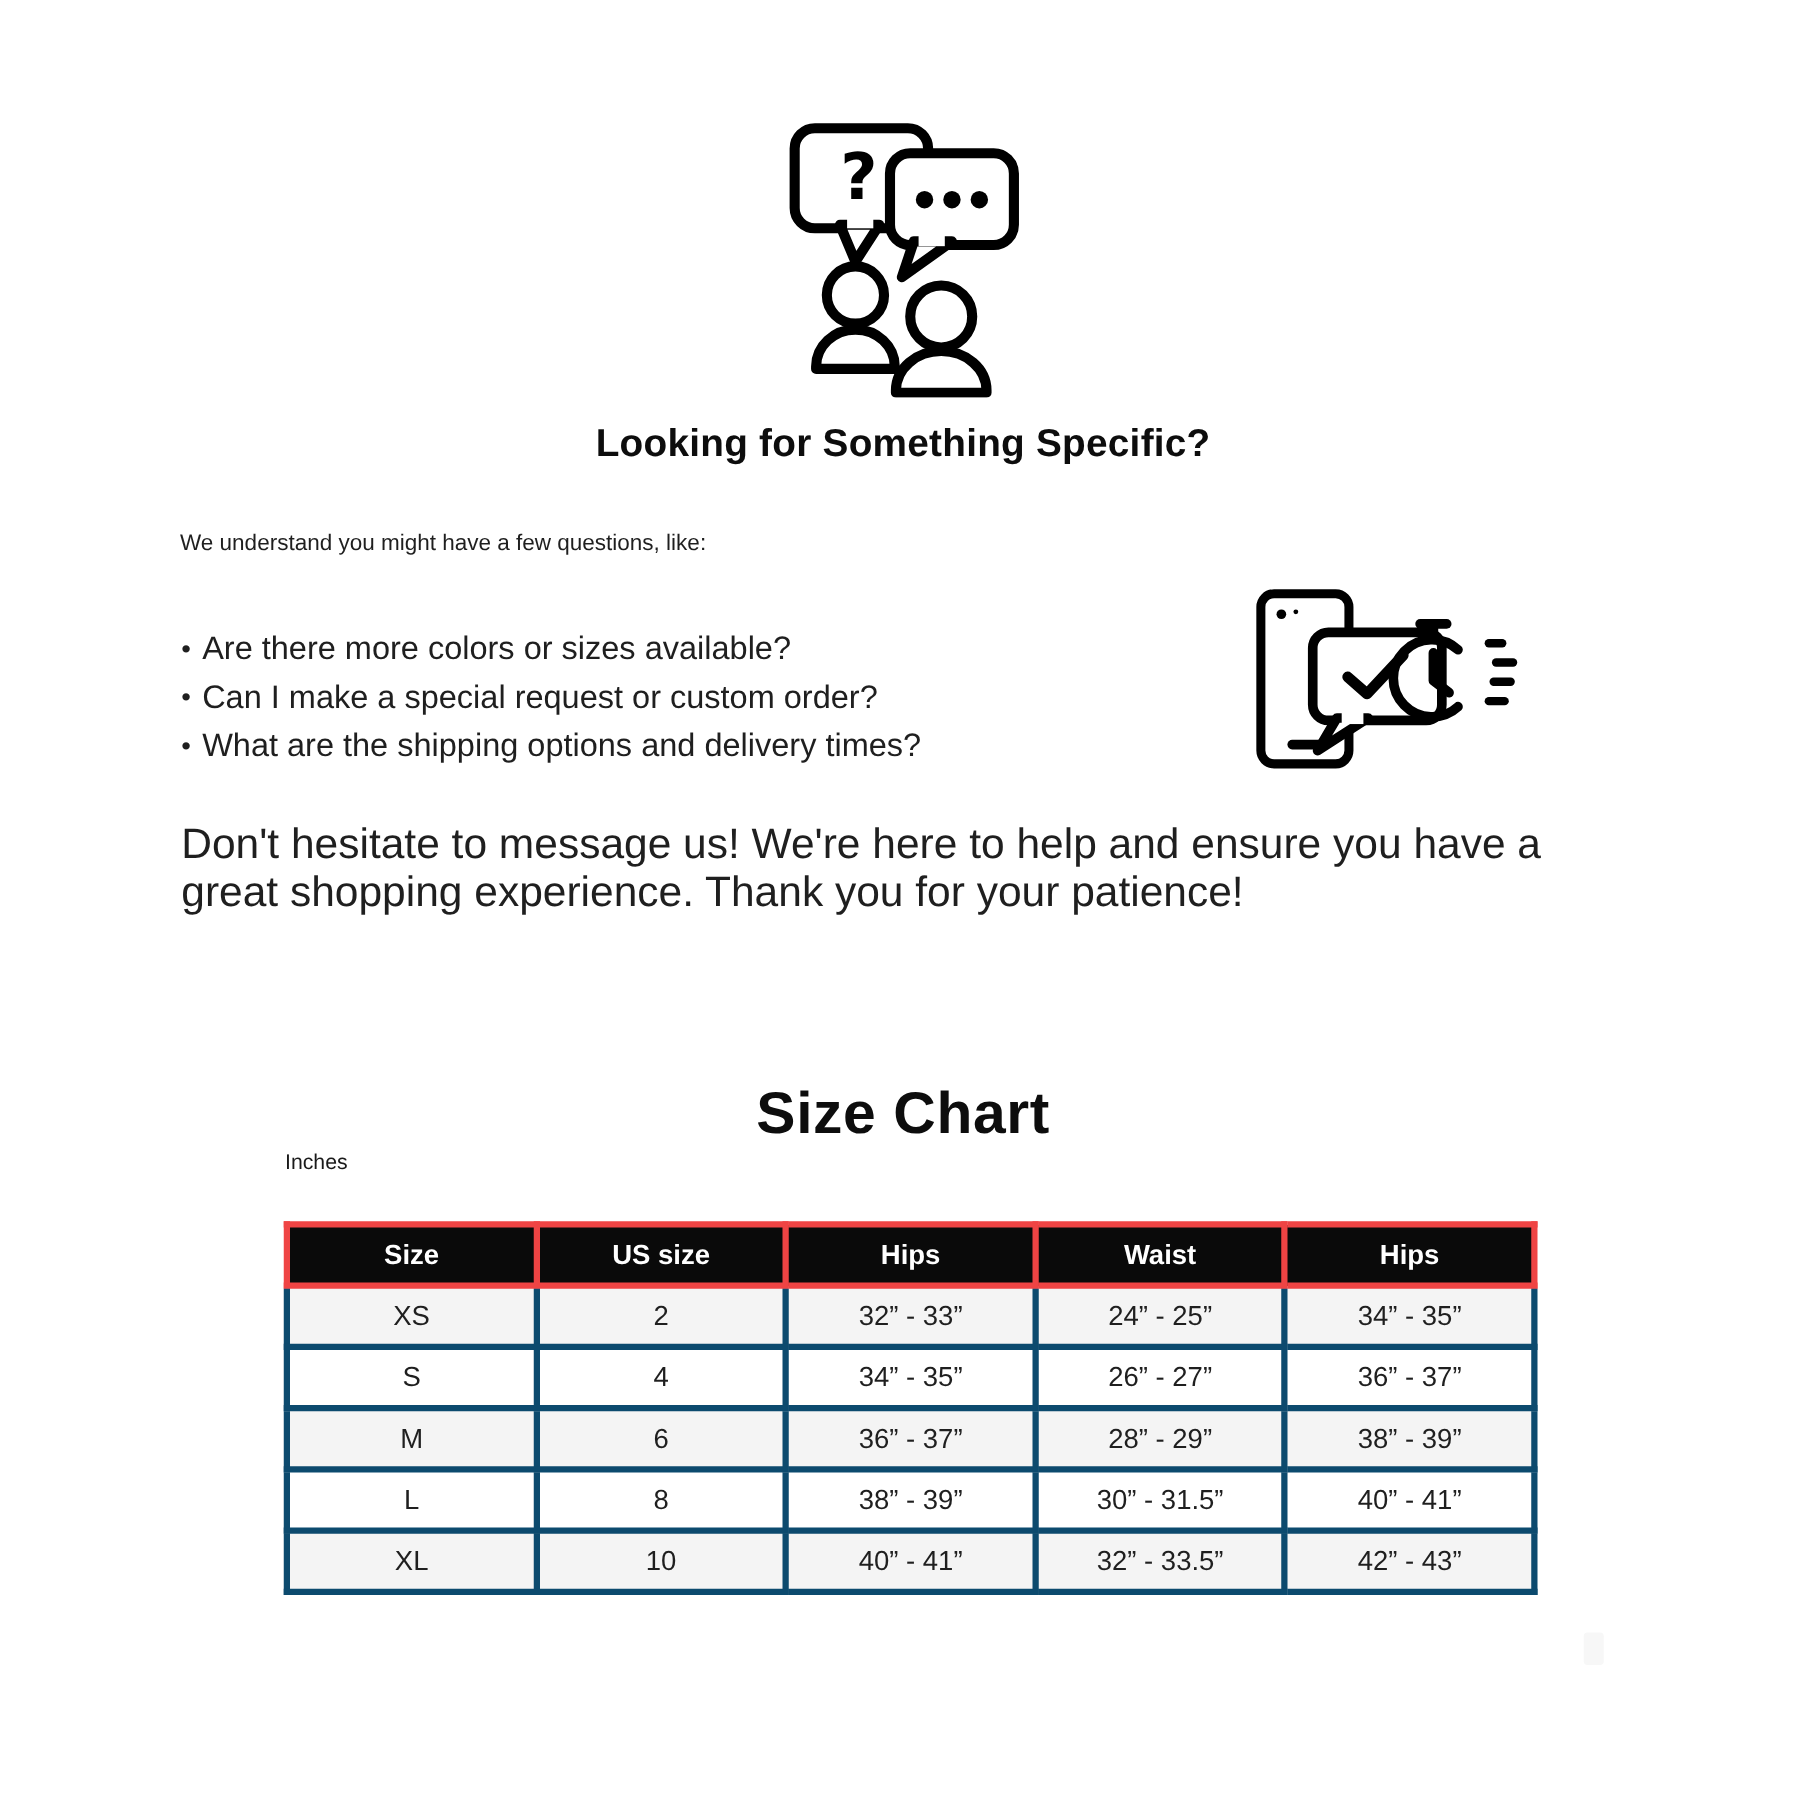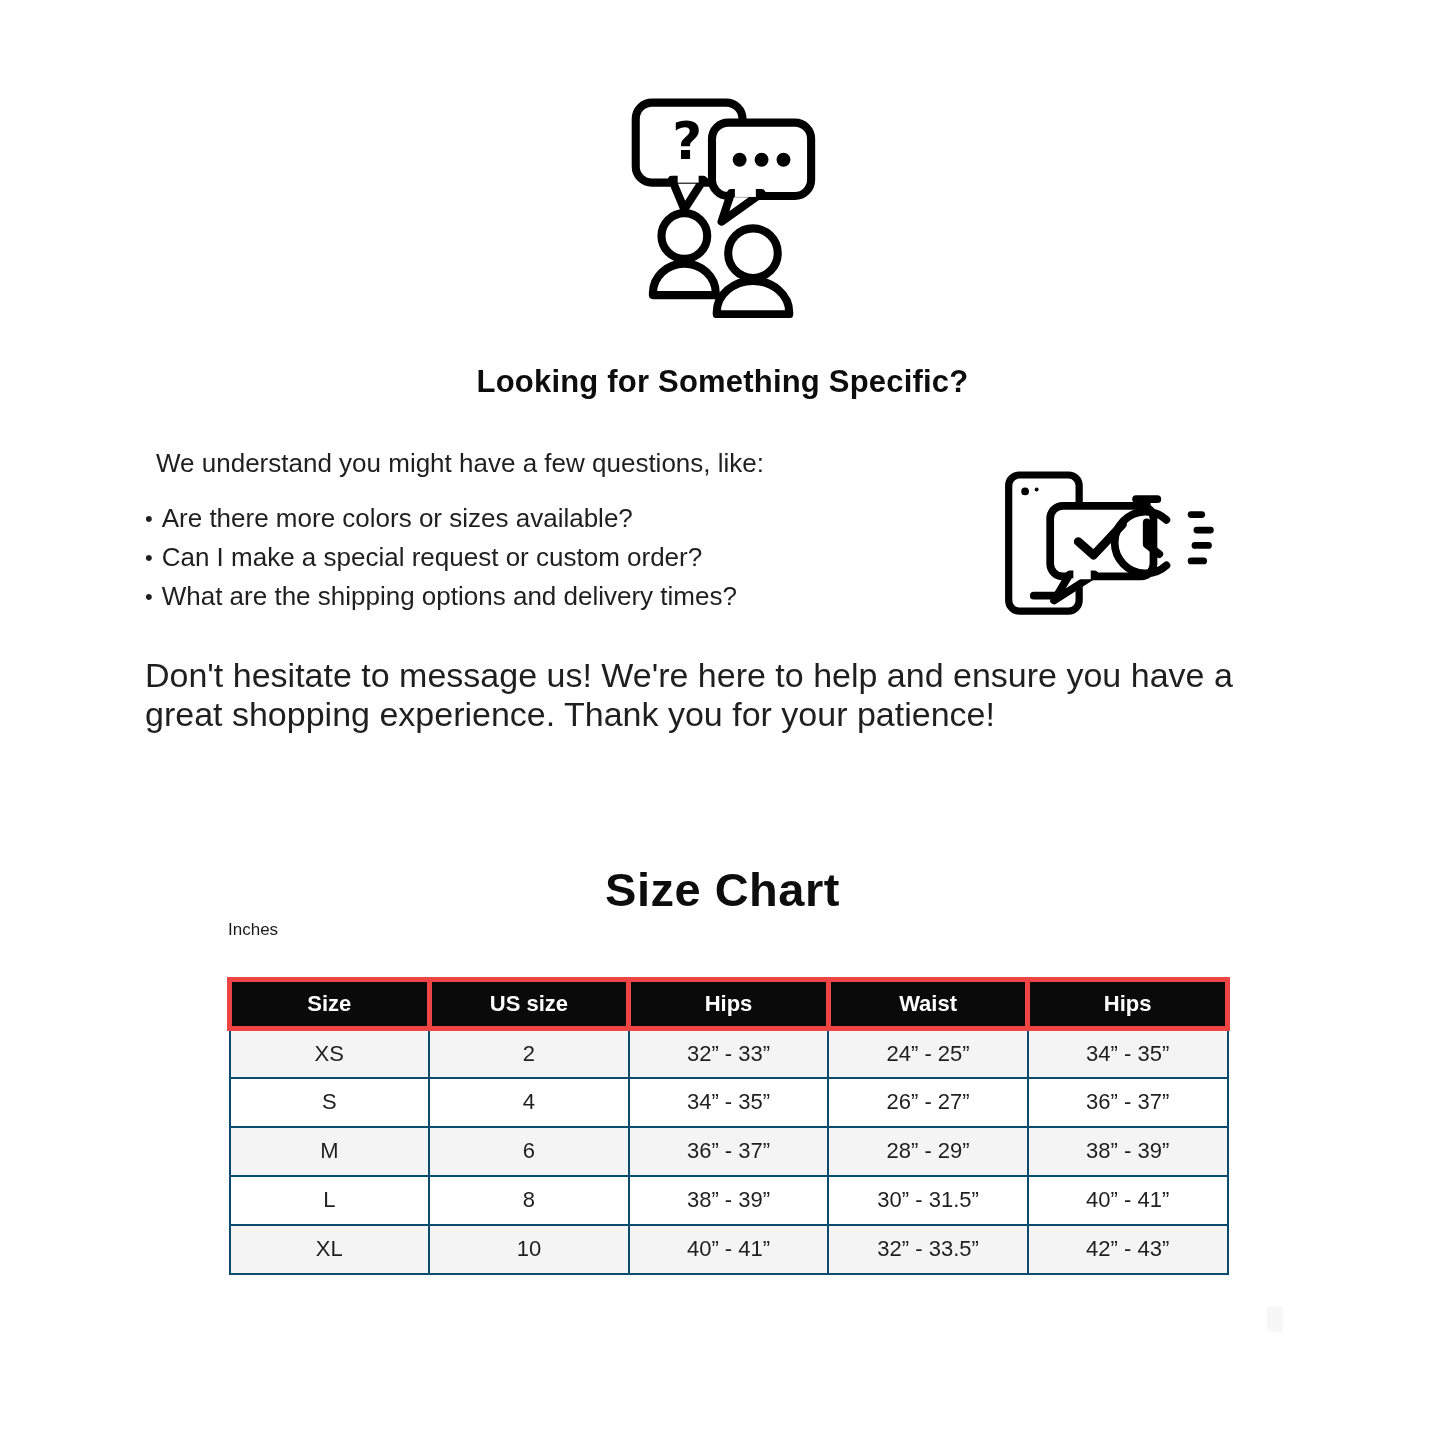--- a/index.html
+++ b/index.html
@@ -22,35 +22,34 @@
     left: 622px;
     top: 94px;
     width: 200px;
     height: 224px;
   }
 
   
   .main-title {
     position: absolute;
     left: 95px;
-    top: 364px;
+    top: 337px;
     width: 1255px;
     text-align: center;
     font-size: 31px;
     font-weight: 700;
     color: #0d0d0d;
     letter-spacing: 0.2px;
   }
   .lead {
     position: absolute;
-    left: 156px;
+    left: 144px;
     top: 424px;
-    font-size: 26px;
-    color: #1f1f1f;
-    margin-top: 24px;
+    font-size: 18px;
+    color: #1f1f1f;
   }
   .bullets {
     position: absolute;
     left: 145px;
     top: 499px;
     list-style: none;
     font-size: 26px;
     color: #1f1f1f;
   }
   .bullets li { line-height: 39px; }
@@ -106,21 +105,21 @@
     background: #0a0a0a;
     color: #ffffff;
     font-weight: 700;
     text-align: center;
     border: 5px solid #ef4444;
   }
   table.size-chart td {
     height: 49px;
     text-align: center;
     vertical-align: middle;
-    border: 2px solid #0c4a6e;
+    border: 5px solid #0c4a6e;
     color: #1f1f1f;
     background: #ffffff;
   }
   table.size-chart tr.alt td { background: #f4f4f4; }
 
   
   .faint-artifact {
     position: absolute;
     left: 1267px;
     top: 1306px;

